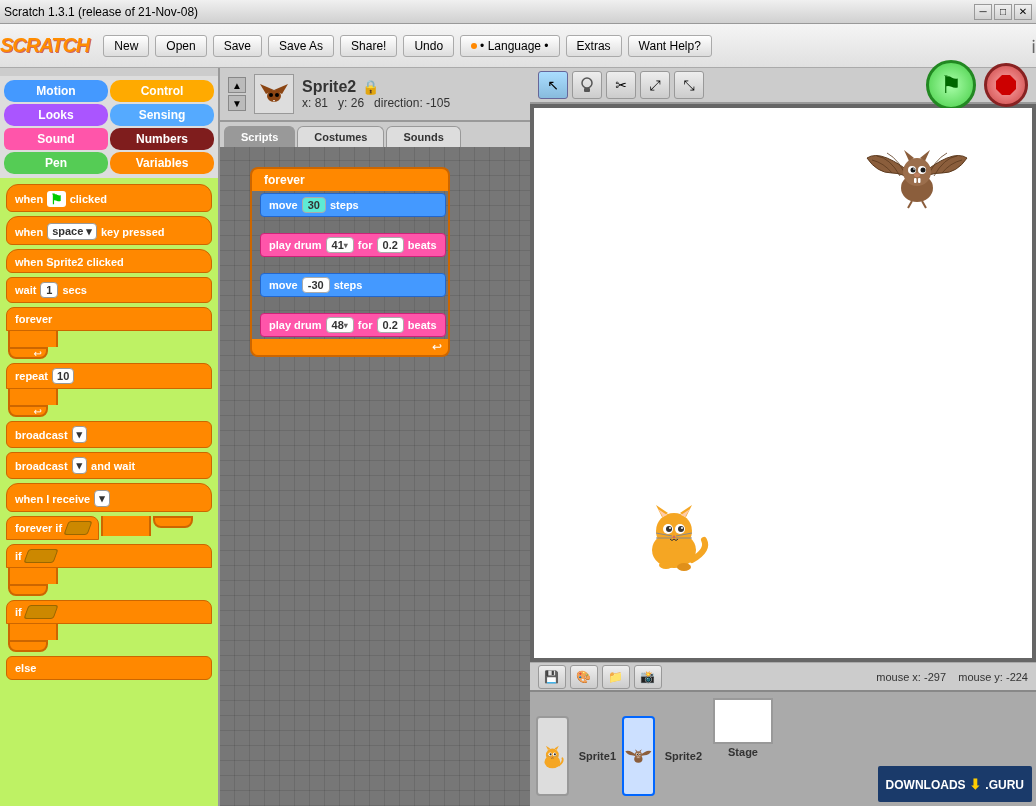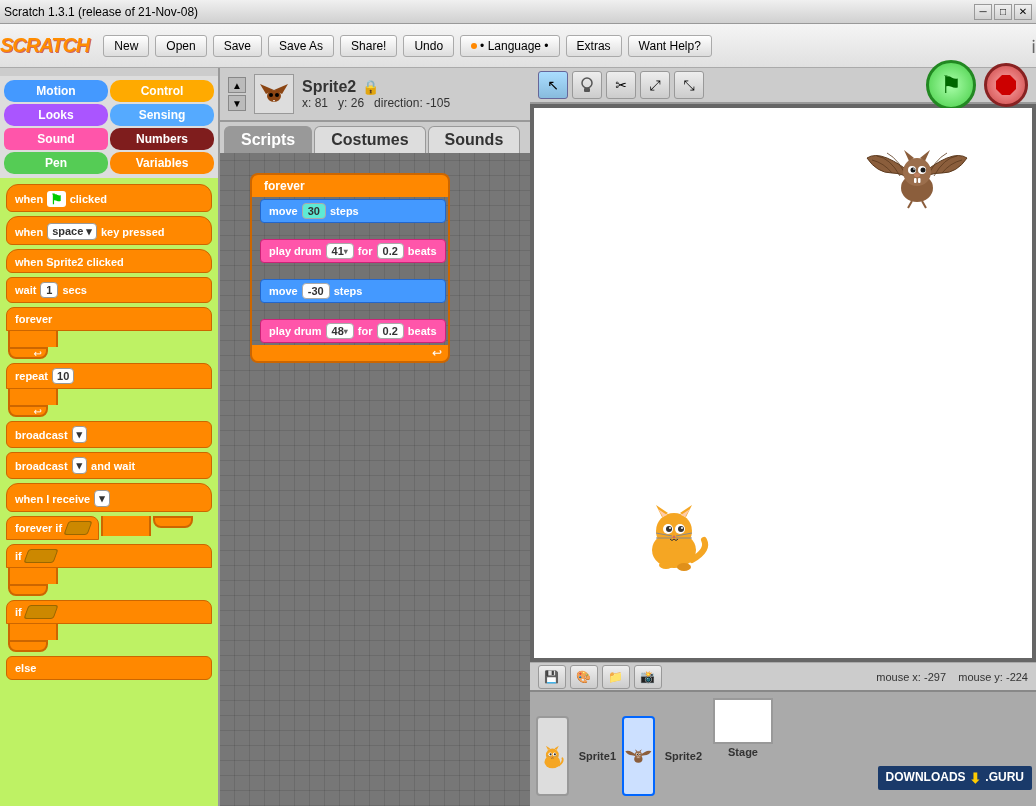--- a/index.html
+++ b/index.html
@@ -214,21 +214,21 @@
     #script-tabs {
       background: #ccc;
       display: flex;
       padding: 4px 4px 0;
       gap: 2px;
     }
     .script-tab {
       padding: 4px 16px;
       border-radius: 6px 6px 0 0;
       cursor: pointer;
-      font-size: 16px;
+      font-size: 11px;
       font-weight: bold;
       border: 1px solid #999;
       border-bottom: none;
     }
     .script-tab.active { background: #999; color: white; }
     .script-tab.inactive { background: #ddd; color: #333; }
 
     
     #script-area {
       flex: 1;
@@ -365,30 +365,30 @@
     .stage-thumb-img {
       width: 60px; height: 46px;
       background: white;
       border: 2px solid #999;
     }
     .stage-thumb-label { font-size: 11px; color: #333; font-weight: bold; }
 
     
     #watermark {
       position: absolute;
-      bottom: 16px;
+      bottom: 4px;
       right: 4px;
       background: #1a3a6a;
       color: white;
       font-size: 12px;
       font-weight: bold;
-      padding: 4px 8px;
+      padding: 10px 8px;
       border-radius: 2px;
       display: flex;
-      align-items: flex-start;
+      align-items: flex-end;
       gap: 4px;
     }
     #watermark .dl-icon { color: #ffcc00; font-size: 14px; }
 
   </style>
 </head>
 <body>
 
 <div id="titlebar">
   <span>Scratch 1.3.1 (release of 21-Nov-08)</span>

